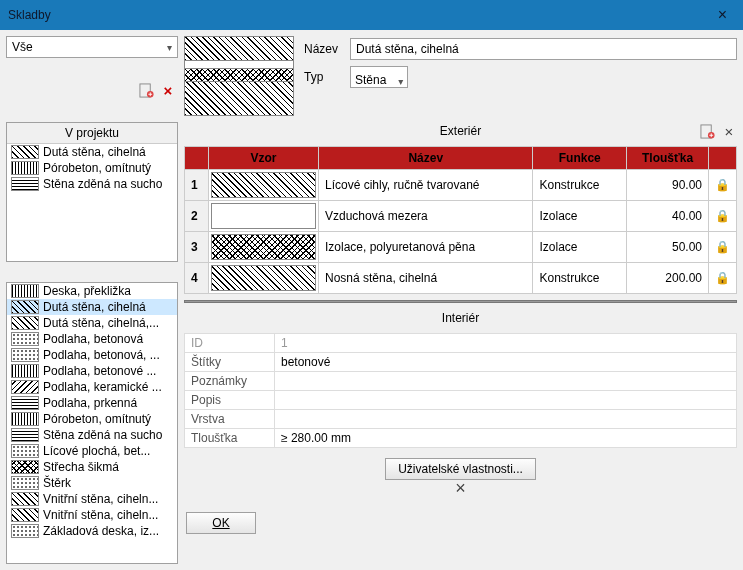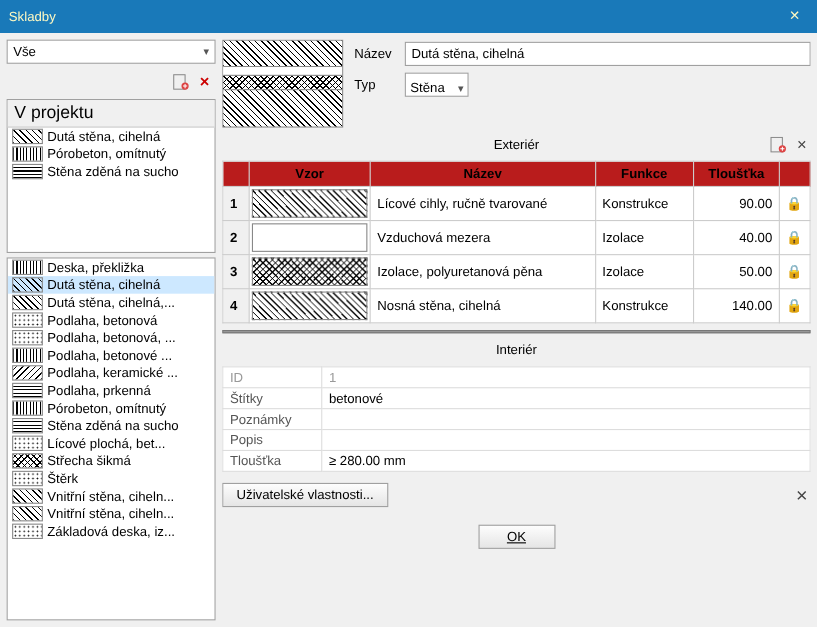--- a/index.html
+++ b/index.html
@@ -11,39 +11,40 @@
       margin: 0;
       padding: 0;
       width: 743px;
       height: 570px;
       background: #f0f0f0;
       overflow: hidden;
     }
     .titlebar {
       height: 30px;
       background: #1979b9;
-      color: #fef9c3;
+      color: #0f172a;
       display: flex;
       align-items: center;
       padding: 0 8px;
       justify-content: space-between;
       gap: 15px;
     }
     .titlebar-close { font-size: 16px; cursor: pointer; padding: 0 8px; }
     .content {
       display: flex;
       height: calc(100% - 30px);
       padding: 6px;
       gap: 6px;
     }
     .left-col {
-      width: 190px;
-      display: flex;
-      flex-direction: column;
-      gap: 4px;
+      width: 172px;
+      display: flex;
+      flex-direction: column;
+      gap: 20px;
+      text-align: center;
     }
     .dropdown {
       width: 100%;
       height: 22px;
       border: 1px solid #a0a0a0;
       background: #fff;
       padding: 0 5px;
       display: flex;
       align-items: center;
       justify-content: space-between;
@@ -59,21 +60,21 @@
     .panel {
       border: 1px solid #a0a0a0;
       background: #fff;
       display: flex;
       flex-direction: column;
     }
     .panel-title {
       background: #f0f0f0;
       border-bottom: 1px solid #ccc;
       padding: 3px 6px;
-      font-size: 16px;
+      font-size: 12px;
     }
     .list {
       overflow-y: auto;
       flex: 1;
     }
     .list-item {
       display: flex;
       align-items: center;
       gap: 4px;
       padding: 1px 4px;
@@ -192,41 +193,42 @@
       padding: 2px 6px;
     }
     .props-table td:first-child { width: 90px; color: #555; }
     .props-table tr:first-child td { color: #999; }
 
     .bottom-bar {
       display: flex;
       align-items: center;
       justify-content: space-between;
       padding: 4px 0;
+      flex-direction: column;
     }
     .btn {
       border: 1px solid #a0a0a0;
       background: linear-gradient(#fdfdfd, #e5e5e5);
       padding: 3px 12px;
       cursor: pointer;
       font-size: 12px;
     }
     .ok-btn {
       min-width: 70px;
       text-align: center;
       text-decoration: underline;
     }
     .x-icon-red { color: #cc0000; font-size: 15px; font-weight: bold; }
     .x-icon-dark { color: #444; font-size: 15px; }
     .add-icon-svg { width: 15px; height: 15px; }
     .lock-icon { color: #888; font-size: 12px; }
     .lock-icon.gold { color: #e0a030; }
     .footer-row {
       display: flex;
-      justify-content: center;
+      justify-content: flex-start;
       padding: 6px 2px 2px;
     }
     ::-webkit-scrollbar { width: 16px; }
     ::-webkit-scrollbar-track { background: #f0f0f0; border: 1px solid #ccc; }
     ::-webkit-scrollbar-thumb { background: #cdcdcd; border: 1px solid #aaa; }
   </style>
 </head>
 <body>
 
 <div class="titlebar">
@@ -420,21 +422,21 @@
             <td class="num">50.00</td>
             <td class="lock-cell"><span class="lock-icon">🔒</span></td>
           </tr>
           <tr>
             <td class="row-num">4</td>
             <td class="pattern-cell">
               <div class="pattern-swatch hatch-diag"></div>
             </td>
             <td>Nosná stěna, cihelná</td>
             <td>Konstrukce</td>
-            <td class="num">140.00</td>
+            <td class="num">200.00</td>
             <td class="lock-cell"><span class="lock-icon">🔒</span></td>
           </tr>
         </tbody>
     </table>
 
     <div class="sep-bar"></div>
 
     <div class="section-header">
       <span>Interiér</span>
     </div>
@@ -448,20 +450,24 @@
           <tr>
             <td>Štítky</td>
             <td>betonové</td>
           </tr>
           <tr>
             <td>Poznámky</td>
             <td></td>
           </tr>
           <tr>
             <td>Popis</td>
+            <td></td>
+          </tr>
+          <tr>
+            <td>Vrstva</td>
             <td></td>
           </tr>
           <tr>
             <td>Tloušťka</td>
             <td>≥ 280.00 mm</td>
           </tr>
         </tbody>
     </table>
 
     <div class="bottom-bar">

